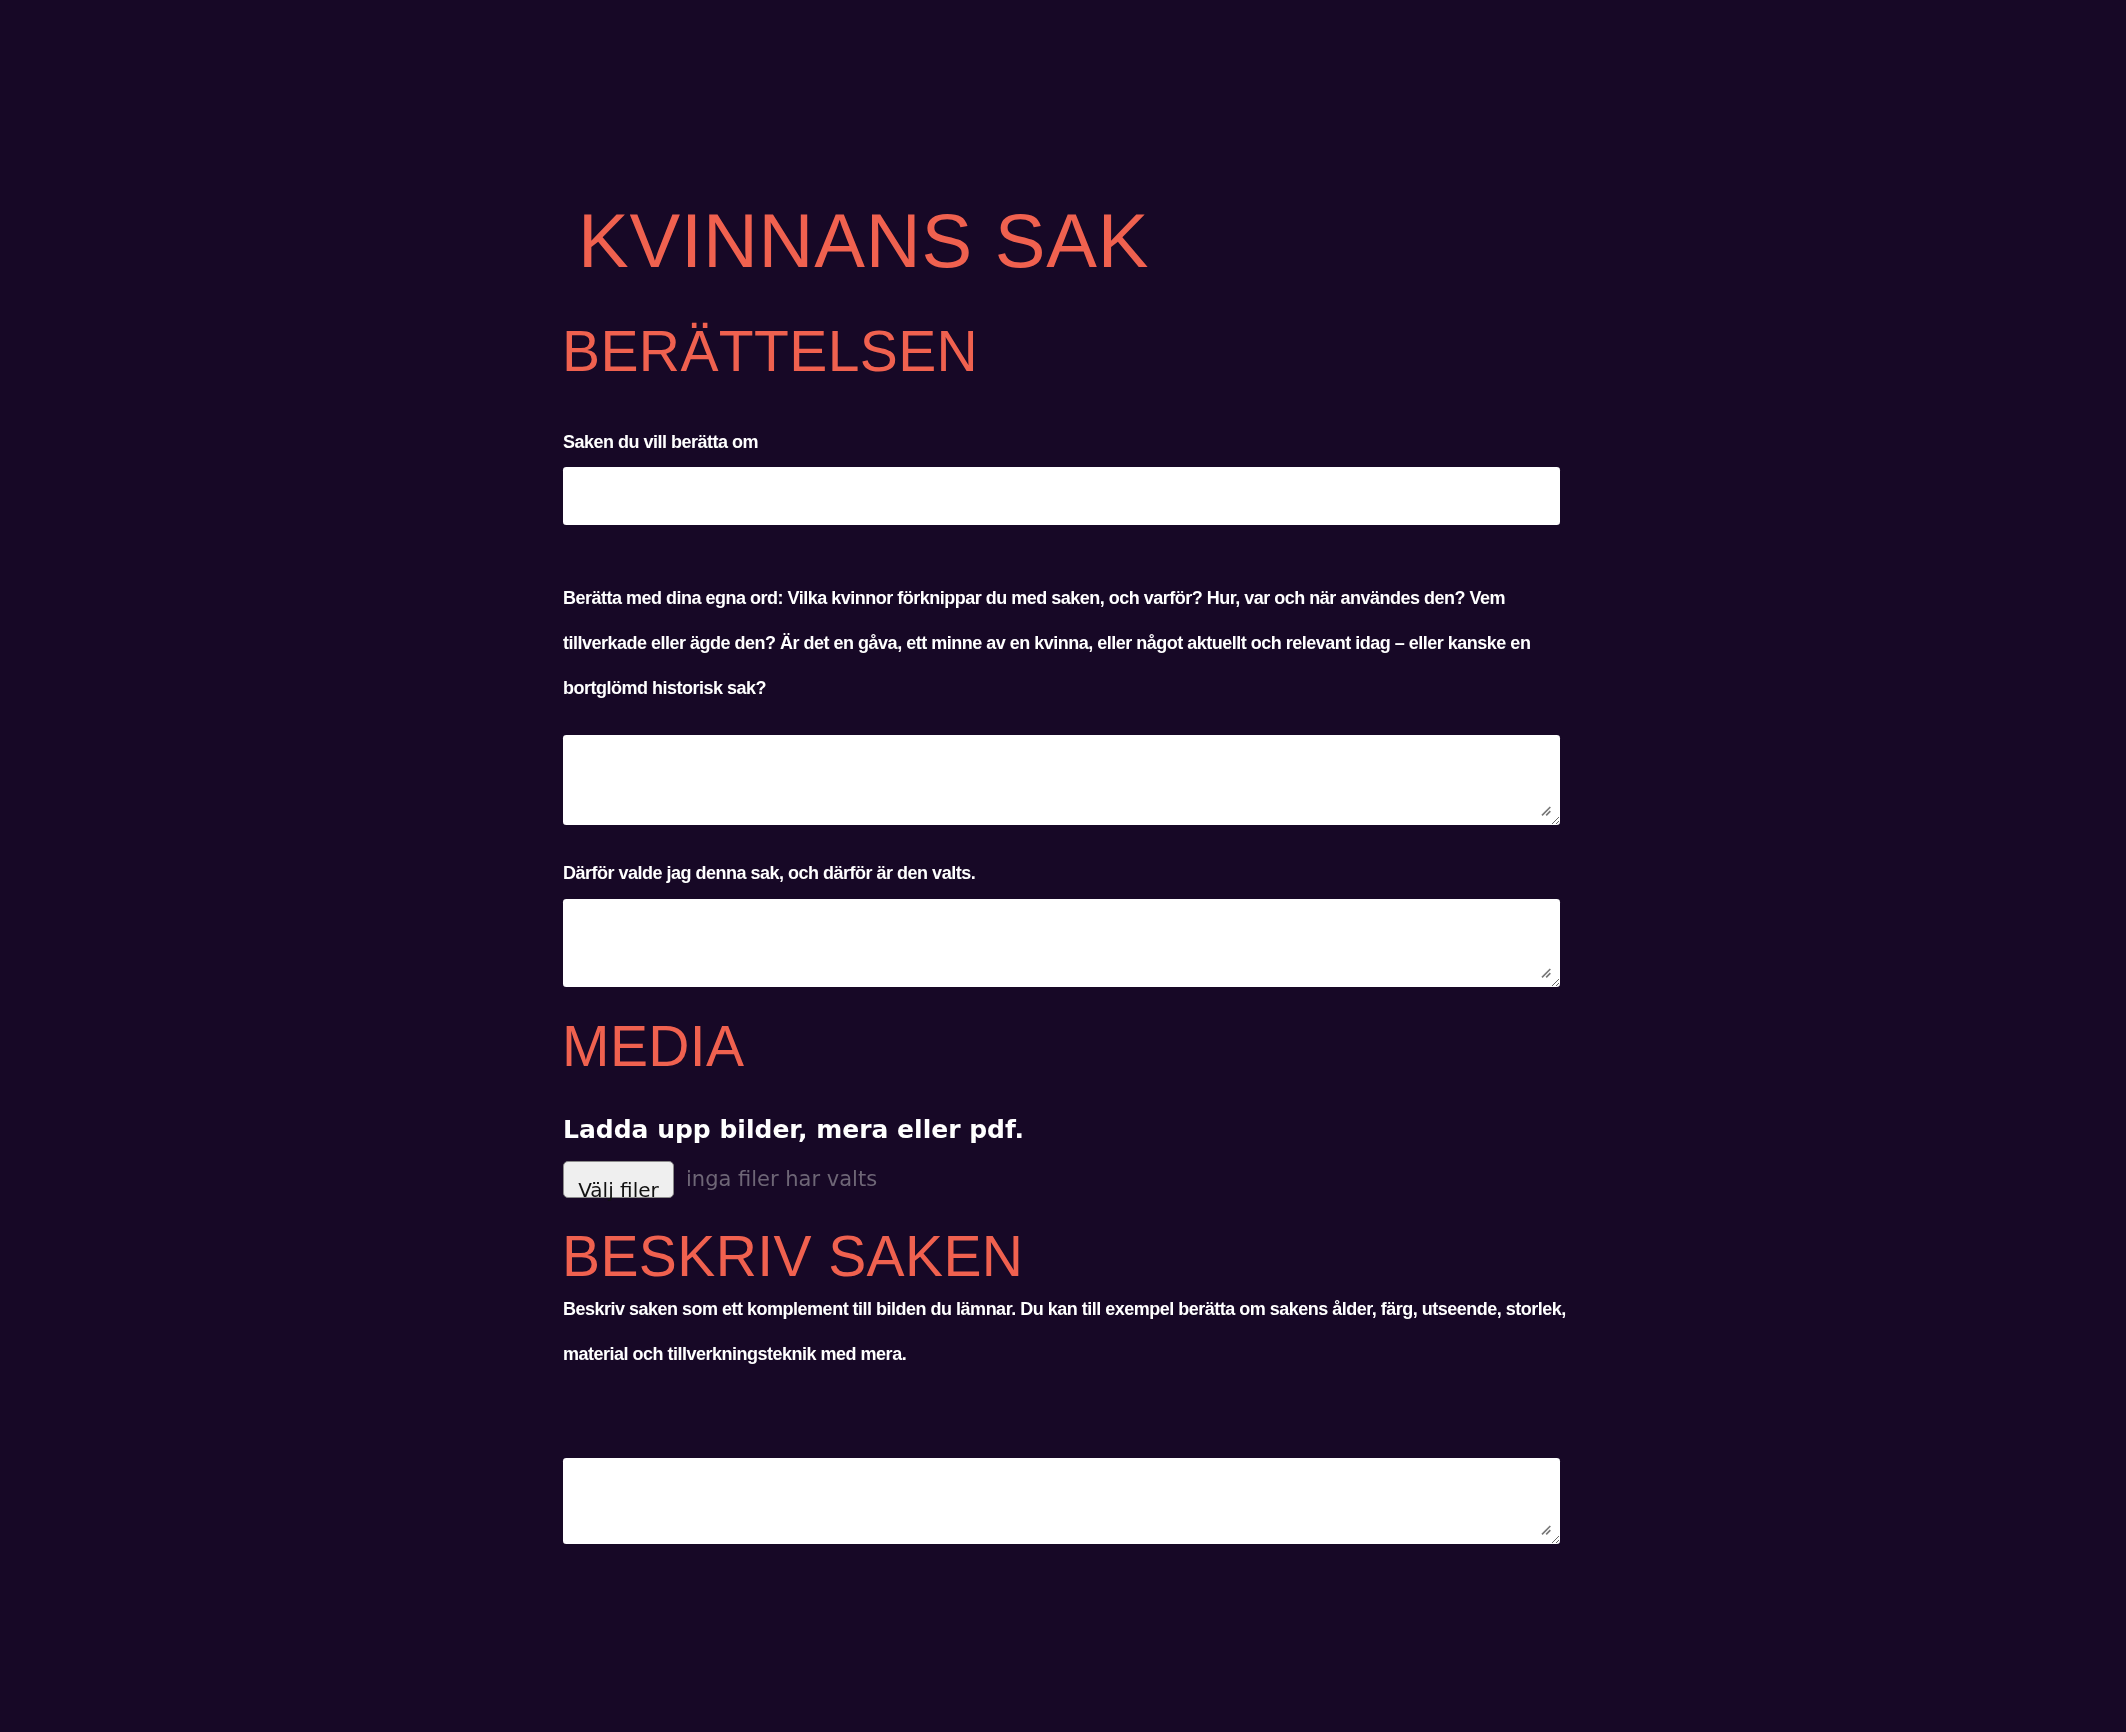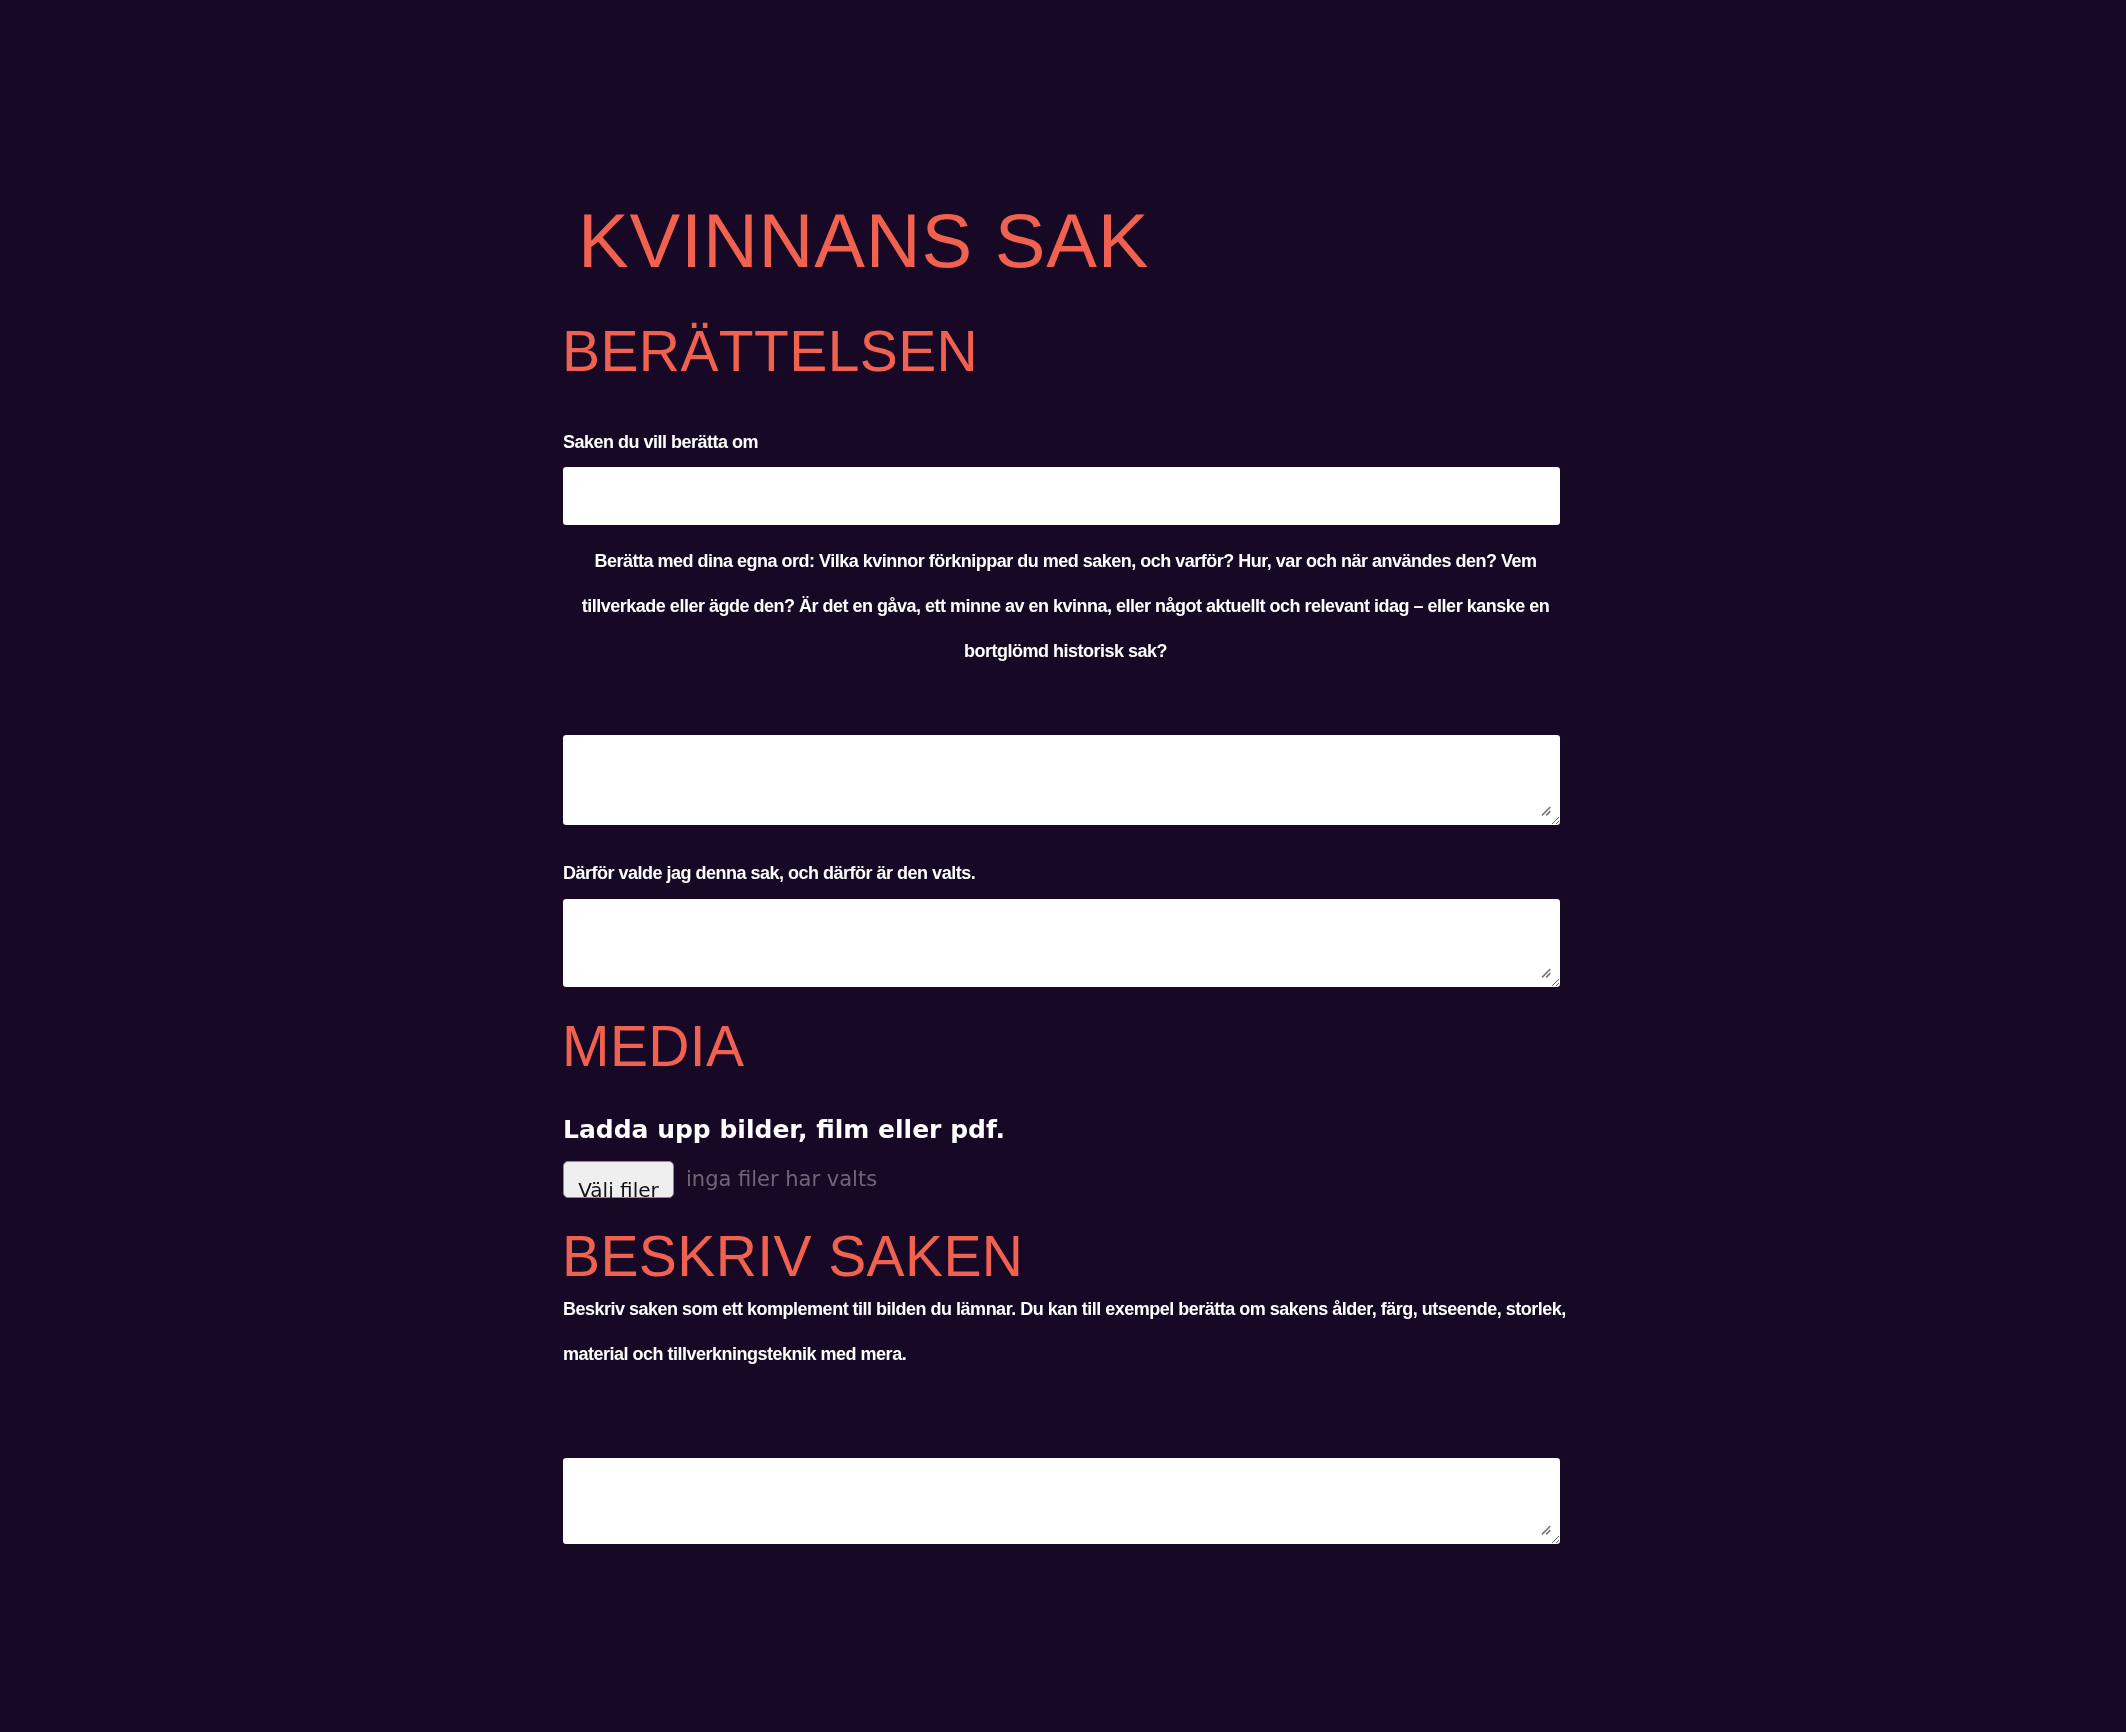--- a/index.html
+++ b/index.html
@@ -47,39 +47,39 @@
 </head>
 <body>
 
 <h1 class="abs title">KVINNANS SAK</h1>
 
 <h2 class="abs h2" style="top:326px;">BERÄTTELSEN</h2>
 
 <label class="abs label" style="top:420px;" for="item">Saken du vill berätta om</label>
 <input id="item" class="abs field" style="top: 467px; height: 58px;" type="text" value="">
 
-<label class="abs label" style="top:539px;text-align:center;" for="story">Berätta med dina egna ord: Vilka kvinnor förknippar du med saken, och varför? Hur, var och när användes den? Vem tillverkade eller ägde den? Är det en gåva, ett minne av en kvinna, eller något aktuellt och relevant idag – eller kanske en bortglömd historisk sak?</label>
+<label class="abs label" style="top:576px;" for="story">Berätta med dina egna ord: Vilka kvinnor förknippar du med saken, och varför? Hur, var och när användes den? Vem tillverkade eller ägde den? Är det en gåva, ett minne av en kvinna, eller något aktuellt och relevant idag – eller kanske en bortglömd historisk sak?</label>
 <div class="abs" style="left:563px;top:735px;width:997px;height:90px;">
   <textarea id="story" class="field" style="position: absolute; left: 0px; top: 0px; height: 90px;"></textarea>
   <svg class="grip" viewBox="0 0 18 18">
       <path d="M16 6 L6 16 M16 11 L11 16" stroke="#777" stroke-width="2" fill="none"></path>
     </svg>
 </div>
 
 <label class="abs label" style="top:851px;" for="reason">Därför valde jag denna sak, och därför är den valts.</label>
 <div class="abs" style="left:563px;top:899px;width:997px;height:88px;">
   <textarea id="reason" class="field" style="position: absolute; left: 0px; top: 0px; height: 88px;"></textarea>
   <svg class="grip" viewBox="0 0 18 18">
       <path d="M16 6 L6 16 M16 11 L11 16" stroke="#777" stroke-width="2" fill="none"></path>
     </svg>
 </div>
 
 <h2 class="abs h2" style="top:1021px;">MEDIA</h2>
 
-<label class="abs label" style="top:1107px;letter-spacing:0;font-family:'DejaVu Sans',sans-serif;font-size:25px;">Ladda upp bilder, film eller pdf.</label>
+<label class="abs label" style="top:1107px;letter-spacing:0;font-family:'DejaVu Sans',sans-serif;font-size:25px;">Ladda upp bilder, mera eller pdf.</label>
 <button class="abs file-btn">Välj filer</button>
 <span class="abs file-status">inga filer har valts</span>
 
 <h2 class="abs h2" style="top:1231px;">BESKRIV SAKEN</h2>
 
 <label class="abs label" style="top:1252px;margin-top:35px;" for="describe">Beskriv saken som ett komplement till bilden du lämnar. Du kan till exempel berätta om sakens ålder, färg, utseende, storlek, material och tillverkningsteknik med mera.</label>
 <div class="abs" style="left:563px;top:1458px;width:997px;height:86px;">
   <textarea id="describe" class="field" style="position: absolute; left: 0px; top: 0px; height: 86px;"></textarea>
   <svg class="grip" viewBox="0 0 18 18">
       <path d="M16 6 L6 16 M16 11 L11 16" stroke="#777" stroke-width="2" fill="none"></path>

